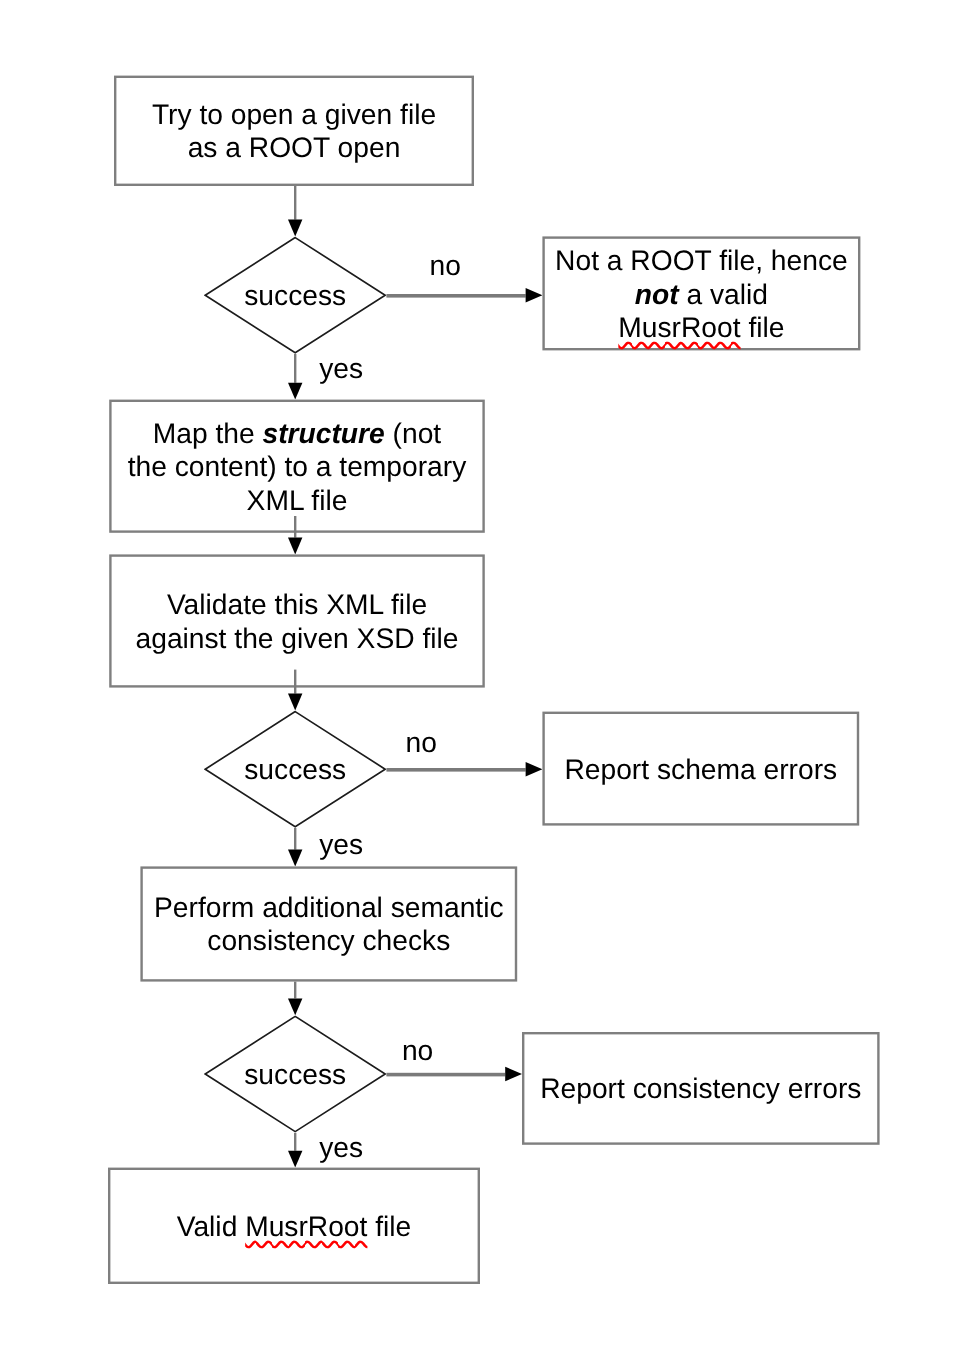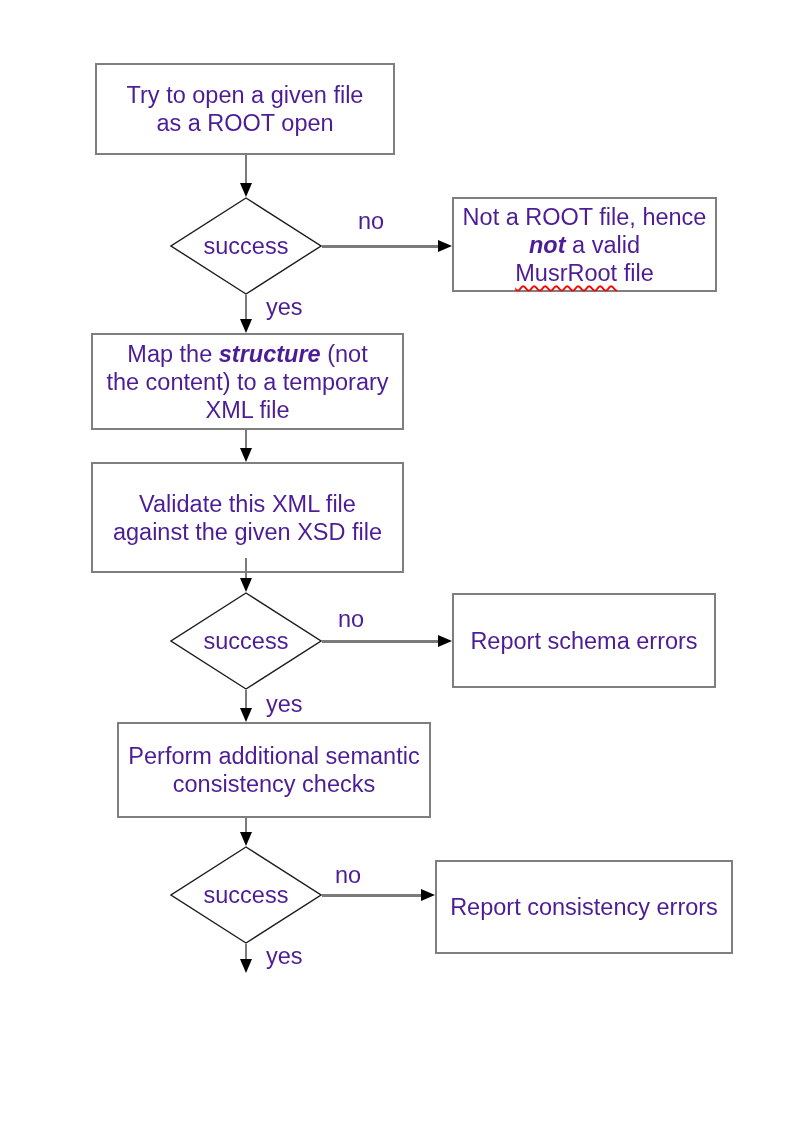--- a/index.html
+++ b/index.html
@@ -2,21 +2,21 @@
 <html><head>
 <meta charset="utf-8">
 <style>
   html, body { margin: 0; padding: 0; background: #ffffff; }
   .canvas {
     position: relative;
     width: 794px;
     height: 1123px;
     background: #ffffff;
     font-family: "Liberation Sans", sans-serif;
-    color: #4c1d95;
+    color: #000000;
     overflow: hidden;
   }
   
   .node {
     position: absolute;
     box-sizing: border-box;
     border: 2px solid #7f7f7f;
     background: #ffffff;
     display: flex;
     flex-direction: column;
@@ -96,21 +96,21 @@
   <div class="node" style="left:452px; top:197px; width:265px; height:95px;">
     <span>Not a ROOT file, hence</span>
     <span><span class="bi">not</span><span> a valid</span></span>
     <span><span class="sq">MusrRoot</span><span> file</span></span>
   </div>
 
   <div class="edge-label" style="left:266px; top:294px;">yes</div>
   <div class="line vline" style="left:244.5px; top:295px; height:24px;"></div>
   <div class="arrow-down" style="left:240px; top:319px;"></div>
 
-  <div class="node" style="left:91px; top:333px; width:313px; height:97px;">
+  <div class="node" style="left:91px; top:333px; width:313px; height:111px;">
     <span><span>Map the </span><span class="bi">structure</span><span> (not</span></span>
     <span>the content) to a temporary</span>
     <span>XML file</span>
   </div>
 
   <div class="line vline" style="left:244.5px; top:430px; height:18px;"></div>
   <div class="arrow-down" style="left:240px; top:448px;"></div>
 
   <div class="node" style="left:91px; top:462px; width:313px; height:111px;">
     <span>Validate this XML file</span>
@@ -159,14 +159,17 @@
   <div class="arrow-right" style="left:421px; top:889px;"></div>
 
   <div class="node" style="left:435px; top:848px; width:298px; height:94px;margin-top:12px;">
     <span>Report consistency errors</span>
   </div>
 
   <div class="edge-label" style="left:266px; top:943px;">yes</div>
   <div class="line vline" style="left:244.5px; top:944px; height:15px;"></div>
   <div class="arrow-down" style="left:240px; top:959px;"></div>
 
+  <div class="node" style="left:90px; top:973px; width:310px; height:97px;">
+    <span><span>Valid </span><span class="sq">MusrRoot</span><span> file</span></span>
+  </div>
 
 </div>
 
 </body></html>

